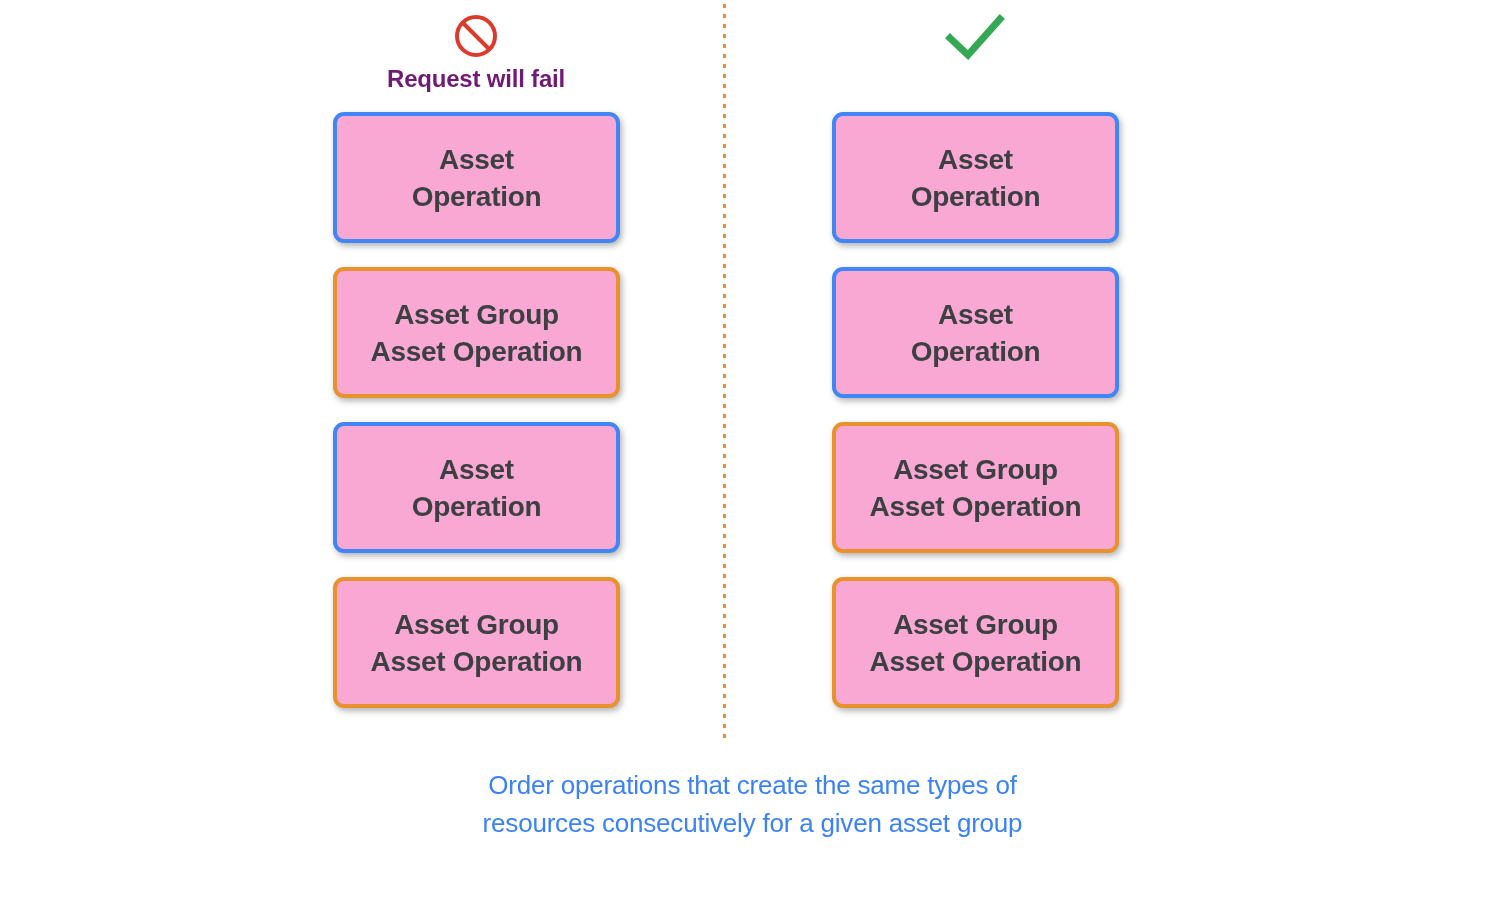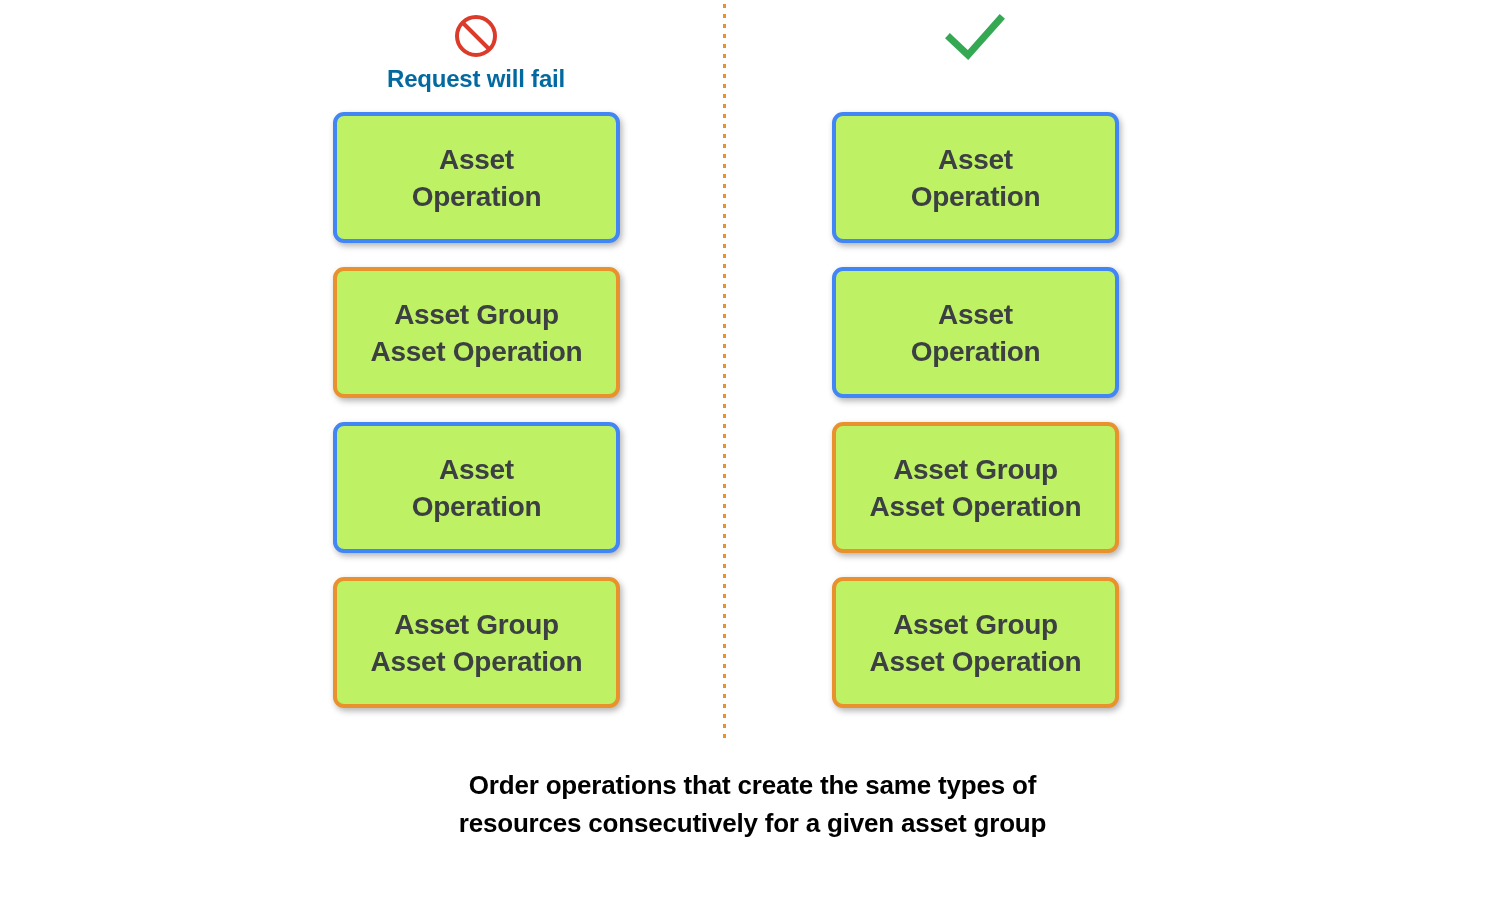--- a/index.html
+++ b/index.html
@@ -59,37 +59,37 @@
   }
   .col-icon {
     height: 52px;
     display: flex;
     align-items: center;
     justify-content: center;
   }
   .col-title {
     font-size: 24px;
     font-weight: bold;
-    color: #0369a1;
+    color: #701a75;
     letter-spacing: -0.2px;
     line-height: 30px;
     margin-top: 2px;
     white-space: nowrap;
   }
 
   
   .box {
     position: absolute;
     left: 7px;
     width: 287px;
     height: 131px;
     box-sizing: border-box;
     border-radius: 11px;
     border: 4px solid #4285F4;
-    background: #bef264;
+    background: #f9a8d4;
     box-shadow: 2px 3px 6px rgba(0,0,0,0.30);
     display: flex;
     align-items: center;
     justify-content: center;
   }
   .box.blue   { border-color: #4285F4; }
   .box.orange { border-color: #E8912D; justify-content: center; }
 
   .box-label {
     font-size: 28px;
@@ -107,22 +107,22 @@
   .slot-3 { top: 577px; }
 
   
   .caption {
     position: absolute;
     left: 0;
     top: 766px;
     width: 1505px;
     text-align: center;
     font-size: 26px;
-    font-weight: bold;
-    color: #000000;
+    font-weight: normal;
+    color: #3b82f6;
     line-height: 38px;
     letter-spacing: -0.2px;
     white-space: pre-line;
   }
 </style>
 </head>
 <body>
 
 <div id="diagram">
 

